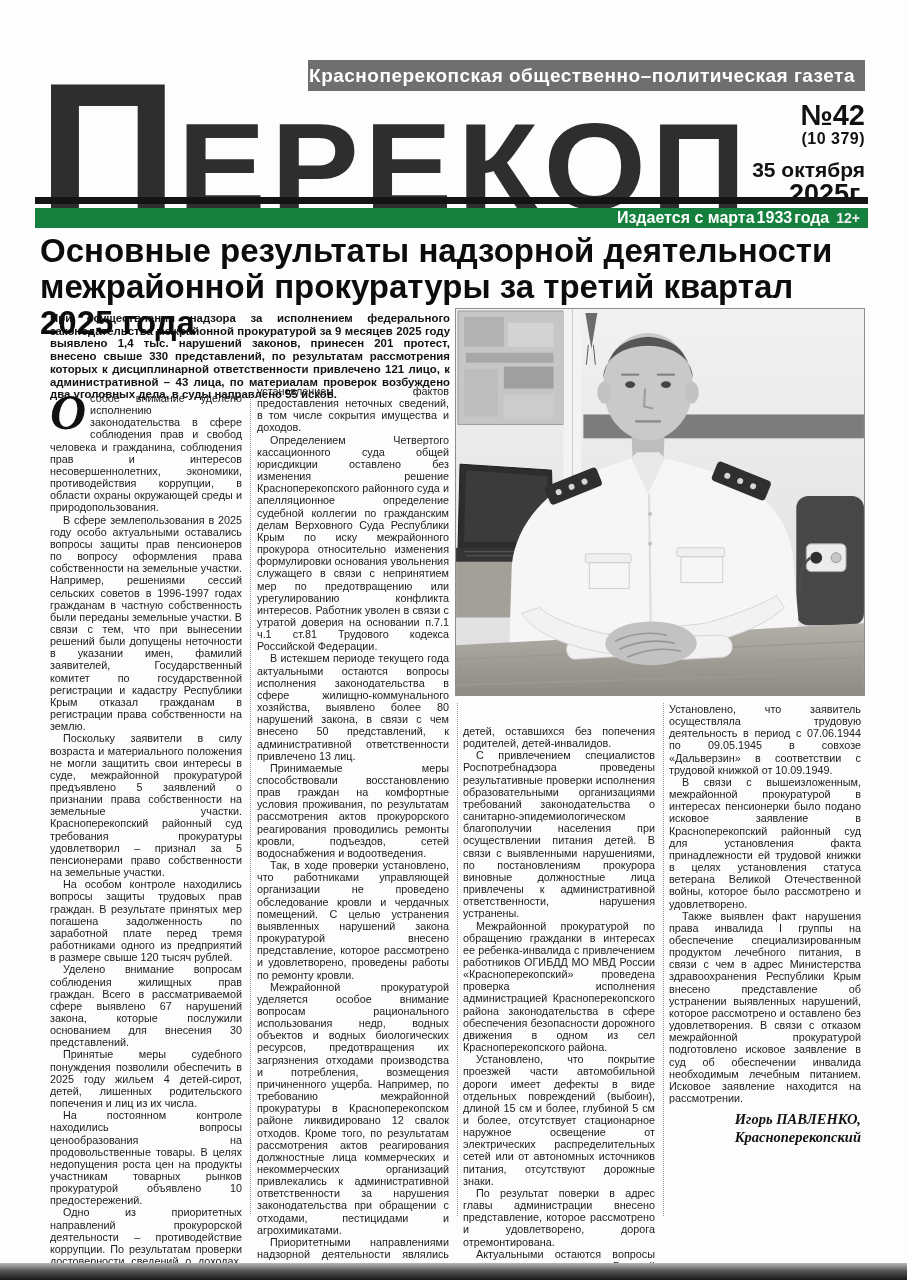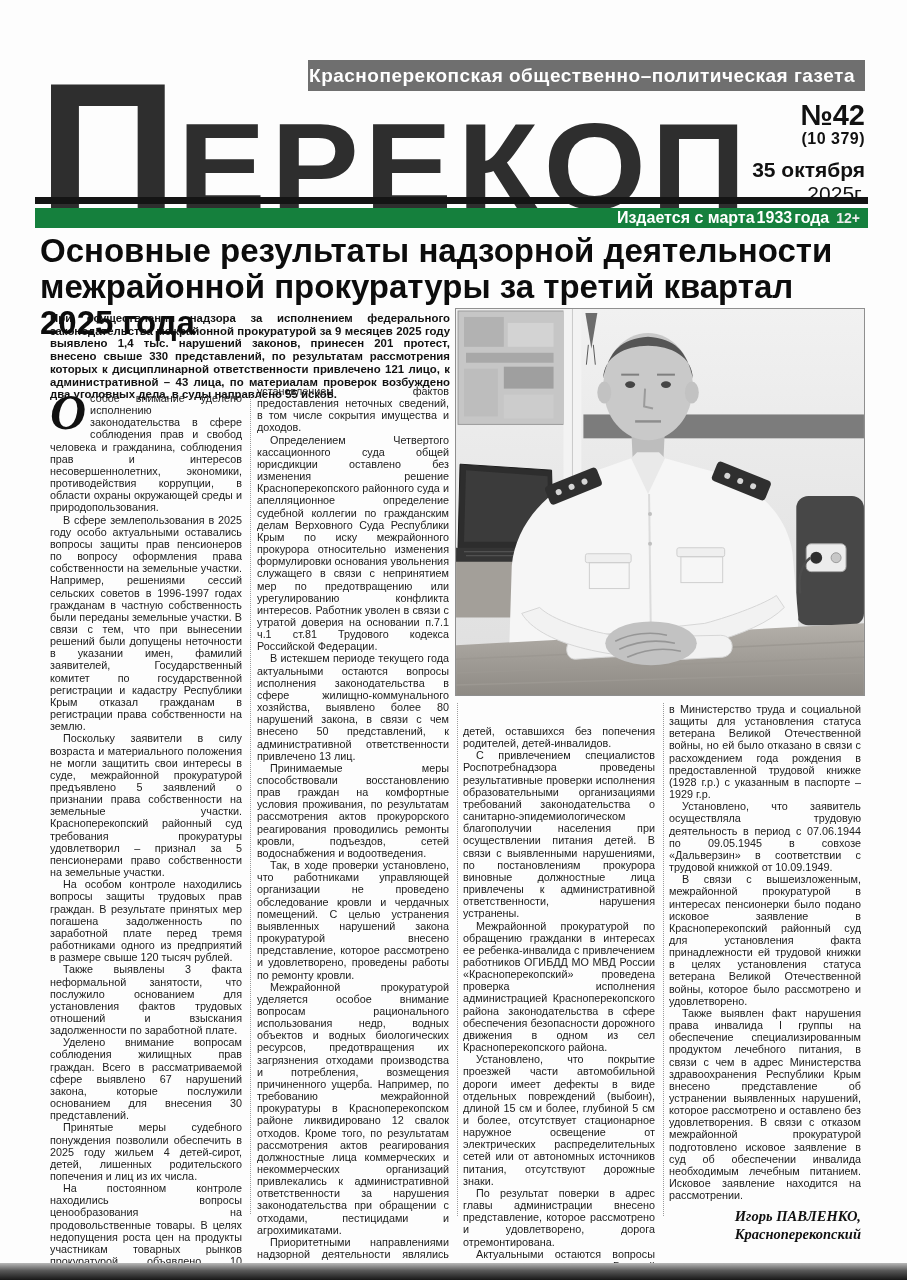--- a/index.html
+++ b/index.html
@@ -11,21 +11,21 @@
                display:flex;align-items:center;justify-content:flex-end;padding-right:10px;box-sizing:border-box;}
   .tagline-bar span{color:#fff;font-weight:bold;font-size:19px;letter-spacing:.5px;white-space:nowrap;}
   .logo{position:absolute;left:38px;top:57px;display:flex;align-items:baseline;
         color:#2e2e2e;font-weight:bold;transform:scaleX(1.08);transform-origin:left top;line-height:1;}
   .logo-first{font-size:180px;}
   .logo-rest{font-size:122px;letter-spacing:5px;}
   .issue-info{position:absolute;right:42px;top:100px;text-align:right;color:#111;}
   .issue-no{font-weight:bold;font-size:29px;line-height:30px;}
   .issue-code{font-weight:bold;font-size:16px;line-height:18px;letter-spacing:.5px;}
   .issue-date1{font-weight:bold;font-size:21px;line-height:24px;margin-top:10px;}
-  .issue-date2{font-weight:normal;font-size:21px;line-height:24px;}
+  .issue-date2{font-weight:bold;font-size:27px;line-height:24px;}
   .black-rule{position:absolute;left:35px;top:197px;width:833px;height:7px;background:#141414;}
   .founded-bar{position:absolute;left:35px;top:208px;width:833px;height:20px;background:#15803d;
                display:flex;align-items:center;justify-content:flex-end;padding-right:8px;box-sizing:border-box;color:#fff;font-weight:bold;}
   .founded-prefix,.founded-suffix{font-size:16px;}
   .founded-year{font-size:16px;margin:0 2px;}
   .age-badge{font-size:14px;color:#ededed;margin-left:7px;}
 
   
   .headline{position:absolute;left:40px;top:233px;width:827px;margin:0;text-align:left;
             font-size:33px;line-height:36px;font-weight:bold;color:#0c0c0c;}
@@ -205,21 +205,20 @@
     </figure>
 
     <section class="col col1">
       <p class="para opening">
         <span class="dropcap">О</span><span>собое внимание уделено исполнению законодательства в сфере соблюдения прав и свобод человека и гражданина, соблюдения прав и интересов несовершеннолетних, экономики, противодействия коррупции, в области охраны окружающей среды и природопользования.</span>
       </p>
       <div>
           <p class="para">В сфере землепользования в 2025 году особо актуальными оставались вопросы защиты прав пенсионеров по вопросу оформления права собственности на земельные участки. Например, решениями сессий сельских советов в 1996-1997 годах гражданам в частную собственность были переданы земельные участки. В связи с тем, что при вынесении решений были допущены неточности в указании имен, фамилий заявителей, Государственный комитет по государственной регистрации и кадастру Республики Крым отказал гражданам в регистрации права собственности на землю.</p>
           <p class="para">Поскольку заявители в силу возраста и материального положения не могли защитить свои интересы в суде, межрайонной прокуратурой предъявлено 5 заявлений о признании права собственности на земельные участки. Красноперекопский районный суд требования прокуратуры удовлетворил – признал за 5 пенсионерами право собственности на земельные участки.</p>
           <p class="para">На особом контроле находились вопросы защиты трудовых прав граждан. В результате принятых мер погашена задолженность по заработной плате перед тремя работниками одного из предприятий в размере свыше 120 тысяч рублей.</p>
-          <p class="para">Также выявлены 3 факта неформальной занятости, что послужило основанием для установления фактов трудовых отношений и взыскания задолженности по заработной плате.</p>
           <p class="para">Уделено внимание вопросам соблюдения жилищных прав граждан. Всего в рассматриваемой сфере выявлено 67 нарушений закона, которые послужили основанием для внесения 30 представлений.</p>
           <p class="para">Принятые меры судебного понуждения позволили обеспечить в 2025 году жильем 4 детей-сирот, детей, лишенных родительского попечения и лиц из их числа.</p>
           <p class="para">На постоянном контроле находились вопросы ценообразования на продовольственные товары. В целях недопущения роста цен на продукты участникам товарных рынков прокуратурой объявлено 10 предостережений.</p>
           <p class="para">Одно из приоритетных направлений прокурорской деятельности – противодействие коррупции. По результатам проверки достоверности сведений о доходах, расходах, об имуществе и обязательствах имущественного характера 5 должностных лиц привлечены к дисциплинарной ответственности в связи с</p>
         </div>
     </section>
 
     <section class="col col2 no-indent-first">
         <p class="para">установлением фактов предоставления неточных сведений, в том числе сокрытия имущества и доходов.</p>
         <p class="para">Определением Четвертого кассационного суда общей юрисдикции оставлено без изменения решение Красноперекопского районного суда и апелляционное определение судебной коллегии по гражданским делам Верховного Суда Республики Крым по иску межрайонного прокурора относительно изменения формулировки основания увольнения служащего в связи с непринятием мер по предотвращению или урегулированию конфликта интересов. Работник уволен в связи с утратой доверия на основании п.7.1 ч.1 ст.81 Трудового кодекса Российской Федерации.</p>
@@ -234,21 +233,20 @@
         <p class="para">детей, оставшихся без попечения родителей, детей-инвалидов.</p>
         <p class="para">С привлечением специалистов Роспотребнадзора проведены результативные проверки исполнения образовательными организациями требований законодательства о санитарно-эпидемиологическом благополучии населения при осуществлении питания детей. В связи с выявленными нарушениями, по постановлениям прокурора виновные должностные лица привлечены к административной ответственности, нарушения устранены.</p>
         <p class="para">Межрайонной прокуратурой по обращению гражданки в интересах ее ребенка-инвалида с привлечением работников ОГИБДД МО МВД России «Красноперекопский» проведена проверка исполнения администрацией Красноперекопского района законодательства в сфере обеспечения безопасности дорожного движения в одном из сел Красноперекопского района.</p>
         <p class="para">Установлено, что покрытие проезжей части автомобильной дороги имеет дефекты в виде отдельных повреждений (выбоин), длиной 15 см и более, глубиной 5 см и более, отсутствует стационарное наружное освещение от электрических распределительных сетей или от автономных источников питания, отсутствуют дорожные знаки.</p>
         <p class="para">По результат поверки в адрес главы администрации внесено представление, которое рассмотрено и удовлетворено, дорога отремонтирована.</p>
         <p class="para">Актуальными остаются вопросы защиты прав ветеранов Великой Отечественной войны, инвалидов. Проведенной проверкой по обращению гражданки установлено, что она обратилась</p>
       </section>
 
     <section class="col col4">
       <div class="no-indent-first">
-          <p class="para">в Министерство труда и социальной защиты для установления статуса ветерана Великой Отечественной войны, но ей было отказано в связи с расхождением года рождения в предоставленной трудовой книжке (1928 г.р.) с указанным в паспорте – 1929 г.р.</p>
           <p class="para">Установлено, что заявитель осуществляла трудовую деятельность в период с 07.06.1944 по 09.05.1945 в совхозе «Дальверзин» в соответствии с трудовой книжкой от 10.09.1949.</p>
           <p class="para">В связи с вышеизложенным, межрайонной прокуратурой в интересах пенсионерки было подано исковое заявление в Красноперекопский районный суд для установления факта принадлежности ей трудовой книжки в целях установления статуса ветерана Великой Отечественной войны, которое было рассмотрено и удовлетворено.</p>
           <p class="para">Также выявлен факт нарушения права инвалида I группы на обеспечение специализированным продуктом лечебного питания, в связи с чем в адрес Министерства здравоохранения Республики Крым внесено представление об устранении выявленных нарушений, которое рассмотрено и оставлено без удовлетворения. В связи с отказом межрайонной прокуратурой подготовлено исковое заявление в суд об обеспечении инвалида необходимым лечебным питанием. Исковое заявление находится на рассмотрении.</p>
         </div>
       <div class="signature">
         <div>Игорь ПАВЛЕНКО,</div>
         <div>Красноперекопский</div>
 
       </div>
     </section>

